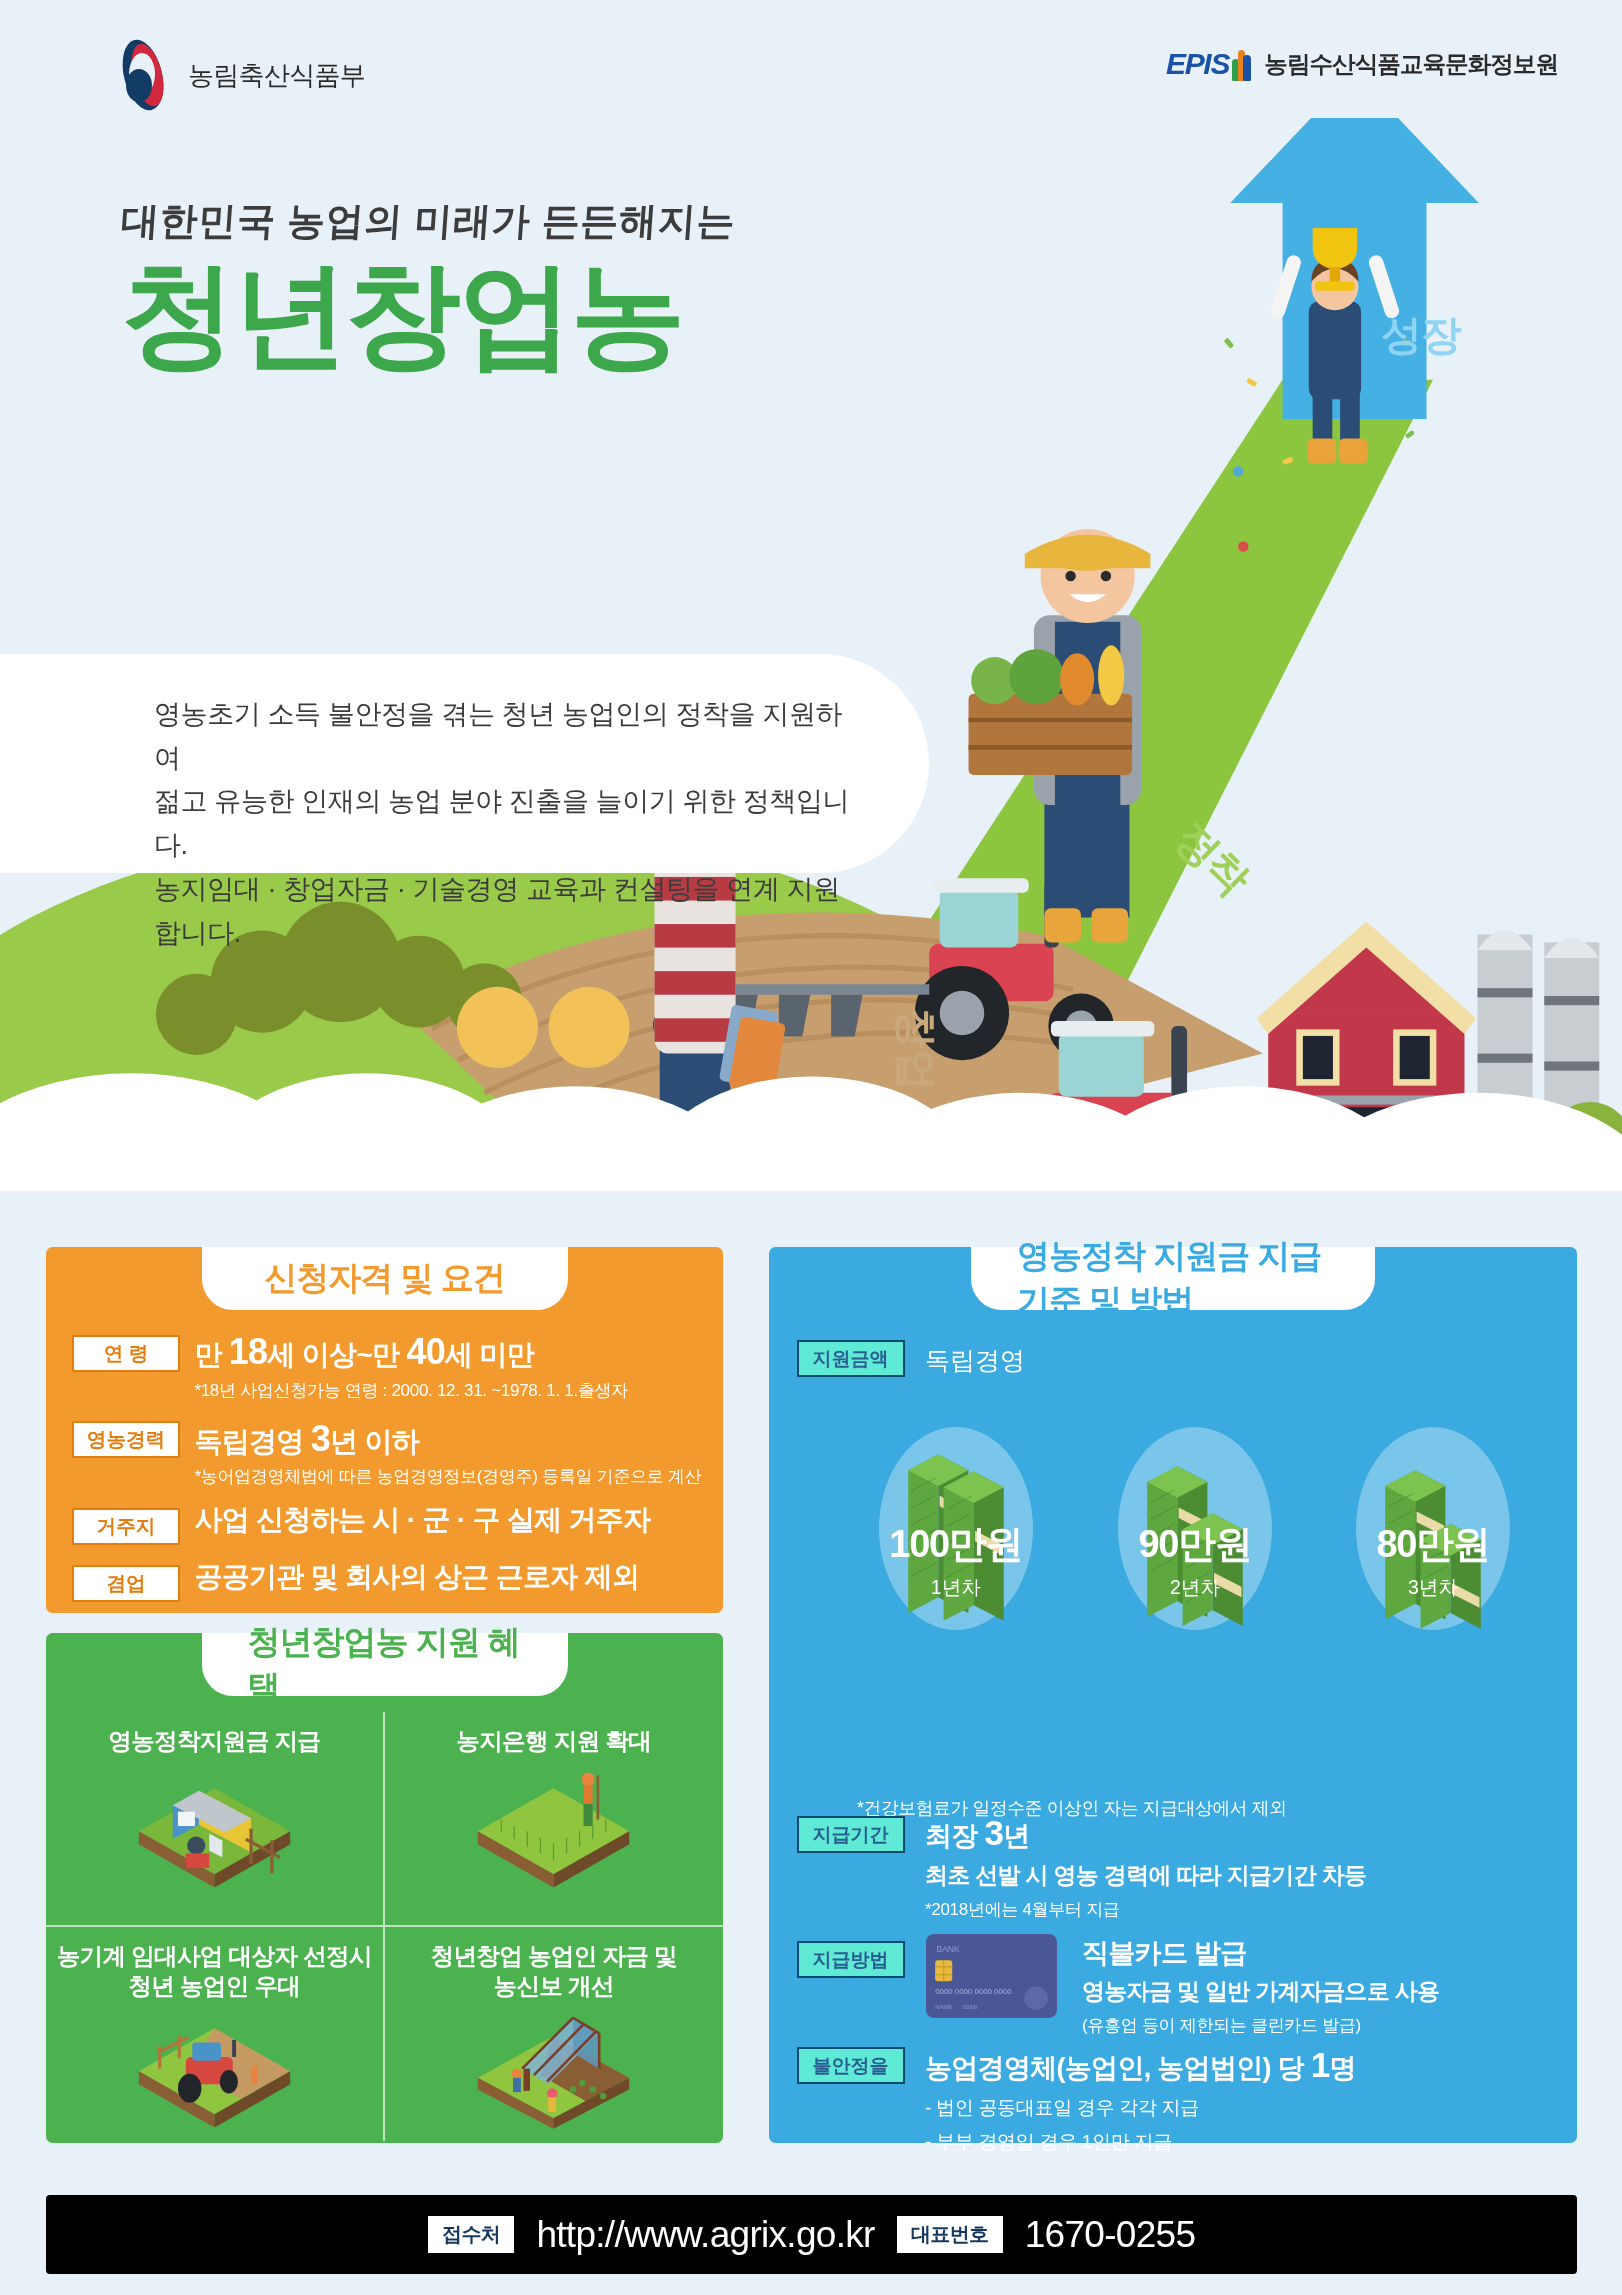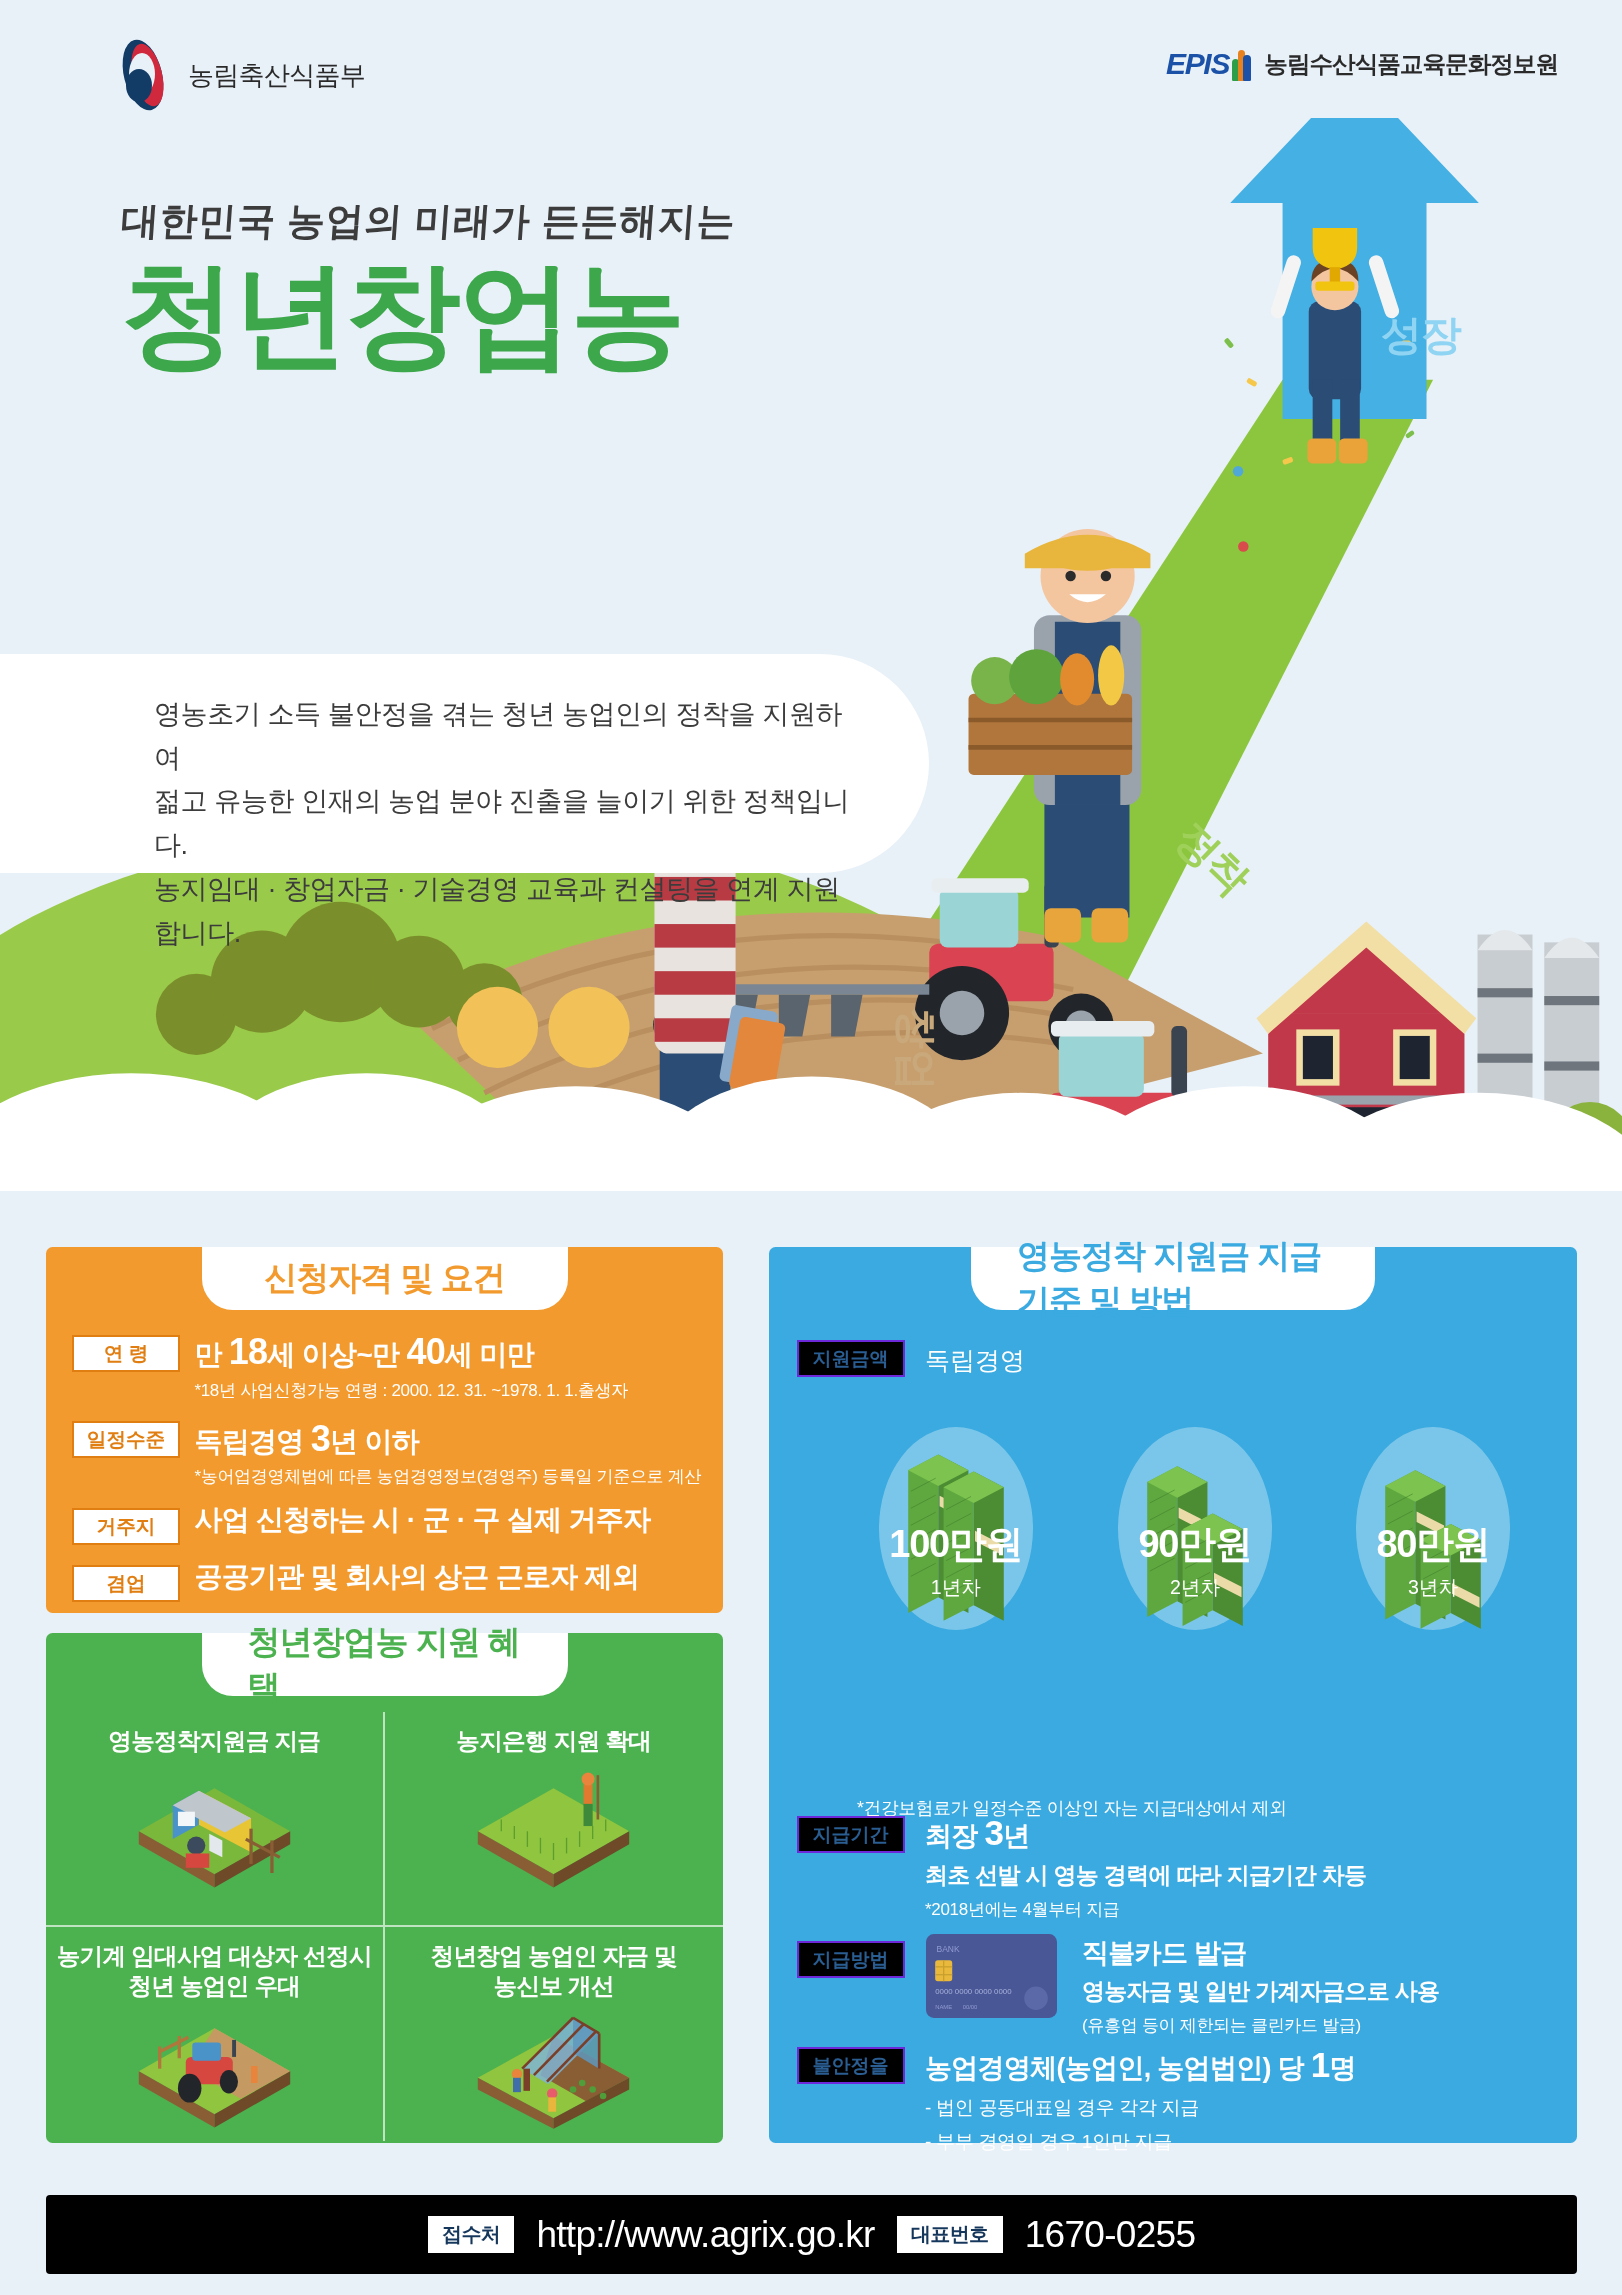--- a/index.html
+++ b/index.html
@@ -138,22 +138,22 @@
   .ben-art { margin-top:5.2px; width:157px; height:124px; }
 
   
   .panel-blue {
     left:769px; top:0; width:808px; height:896px;
     background:#3AAAE0;
   }
   .panel-blue .panel-tab span { color:#3AAAE0; }
 
   .b-chip {
-    position:absolute; width:108px; height:37px; background:#000000;
-    border:2px solid #6d28d9; display:flex; align-items:center; justify-content:center;
+    position:absolute; width:108px; height:37px; background:#5eead4;
+    border:2px solid #0c4a6e; display:flex; align-items:center; justify-content:center;
   }
   .b-chip span { font-size:19px; font-weight:bold; color:#2A5E92; }
 
   .b-sec { position:absolute; color:#FFFFFF; }
   .b-head { font-size:27px; font-weight:bold; letter-spacing:-0.7px; line-height:1.25; }
   .b-head b { font-size:35px; }
   .b-sub { font-size:23px; font-weight:bold; letter-spacing:-0.7px; margin-top:6.5px; line-height:1.3; }
   .b-note { font-size:17px; margin-top:6.5px; letter-spacing:-0.3px; }
   .b-bullet { font-size:19px; margin-top:7.9px; letter-spacing:-0.3px; }
 
@@ -441,21 +441,21 @@
           <span>연 령</span>
         </div>
         <div class="q-body">
           <div class="q-main">만 <b>18</b>세 이상~만 <b>40</b>세 미만</div>
           <div class="q-note">*18년 사업신청가능 연령 : 2000. 12. 31. ~1978. 1. 1.출생자</div>
         </div>
       </div>
 
       <div class="q-row">
         <div class="q-chip">
-          <span>일정수준</span>
+          <span>영농경력</span>
         </div>
         <div class="q-body">
           <div class="q-main">독립경영 <b>3</b>년 이하</div>
           <div class="q-note">*농어업경영체법에 따른 농업경영정보(경영주) 등록일 기준으로 계산</div>
         </div>
       </div>
 
       <div class="q-row">
         <div class="q-chip">
           <span>거주지</span>

